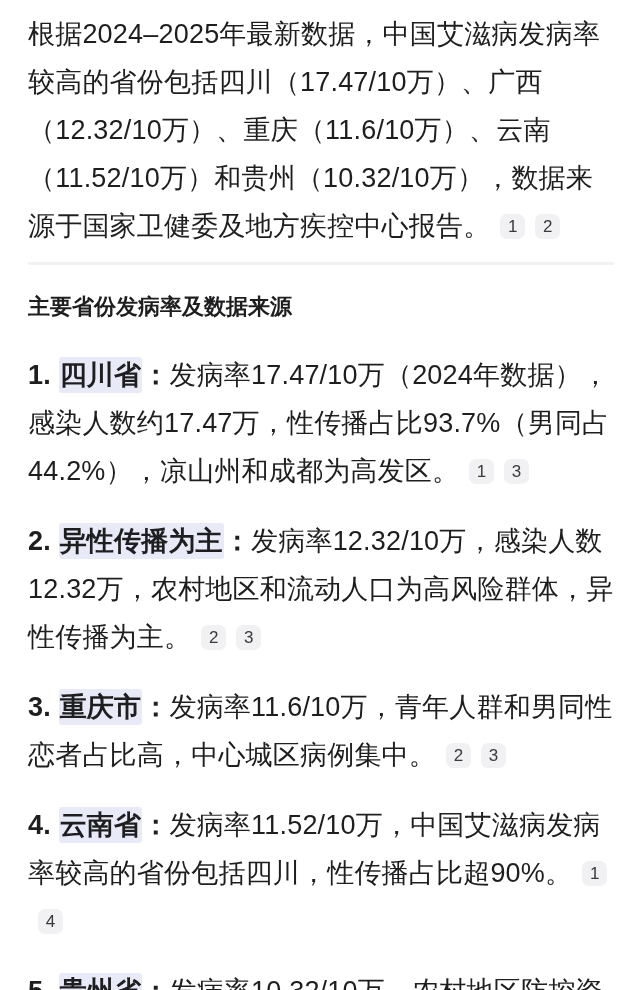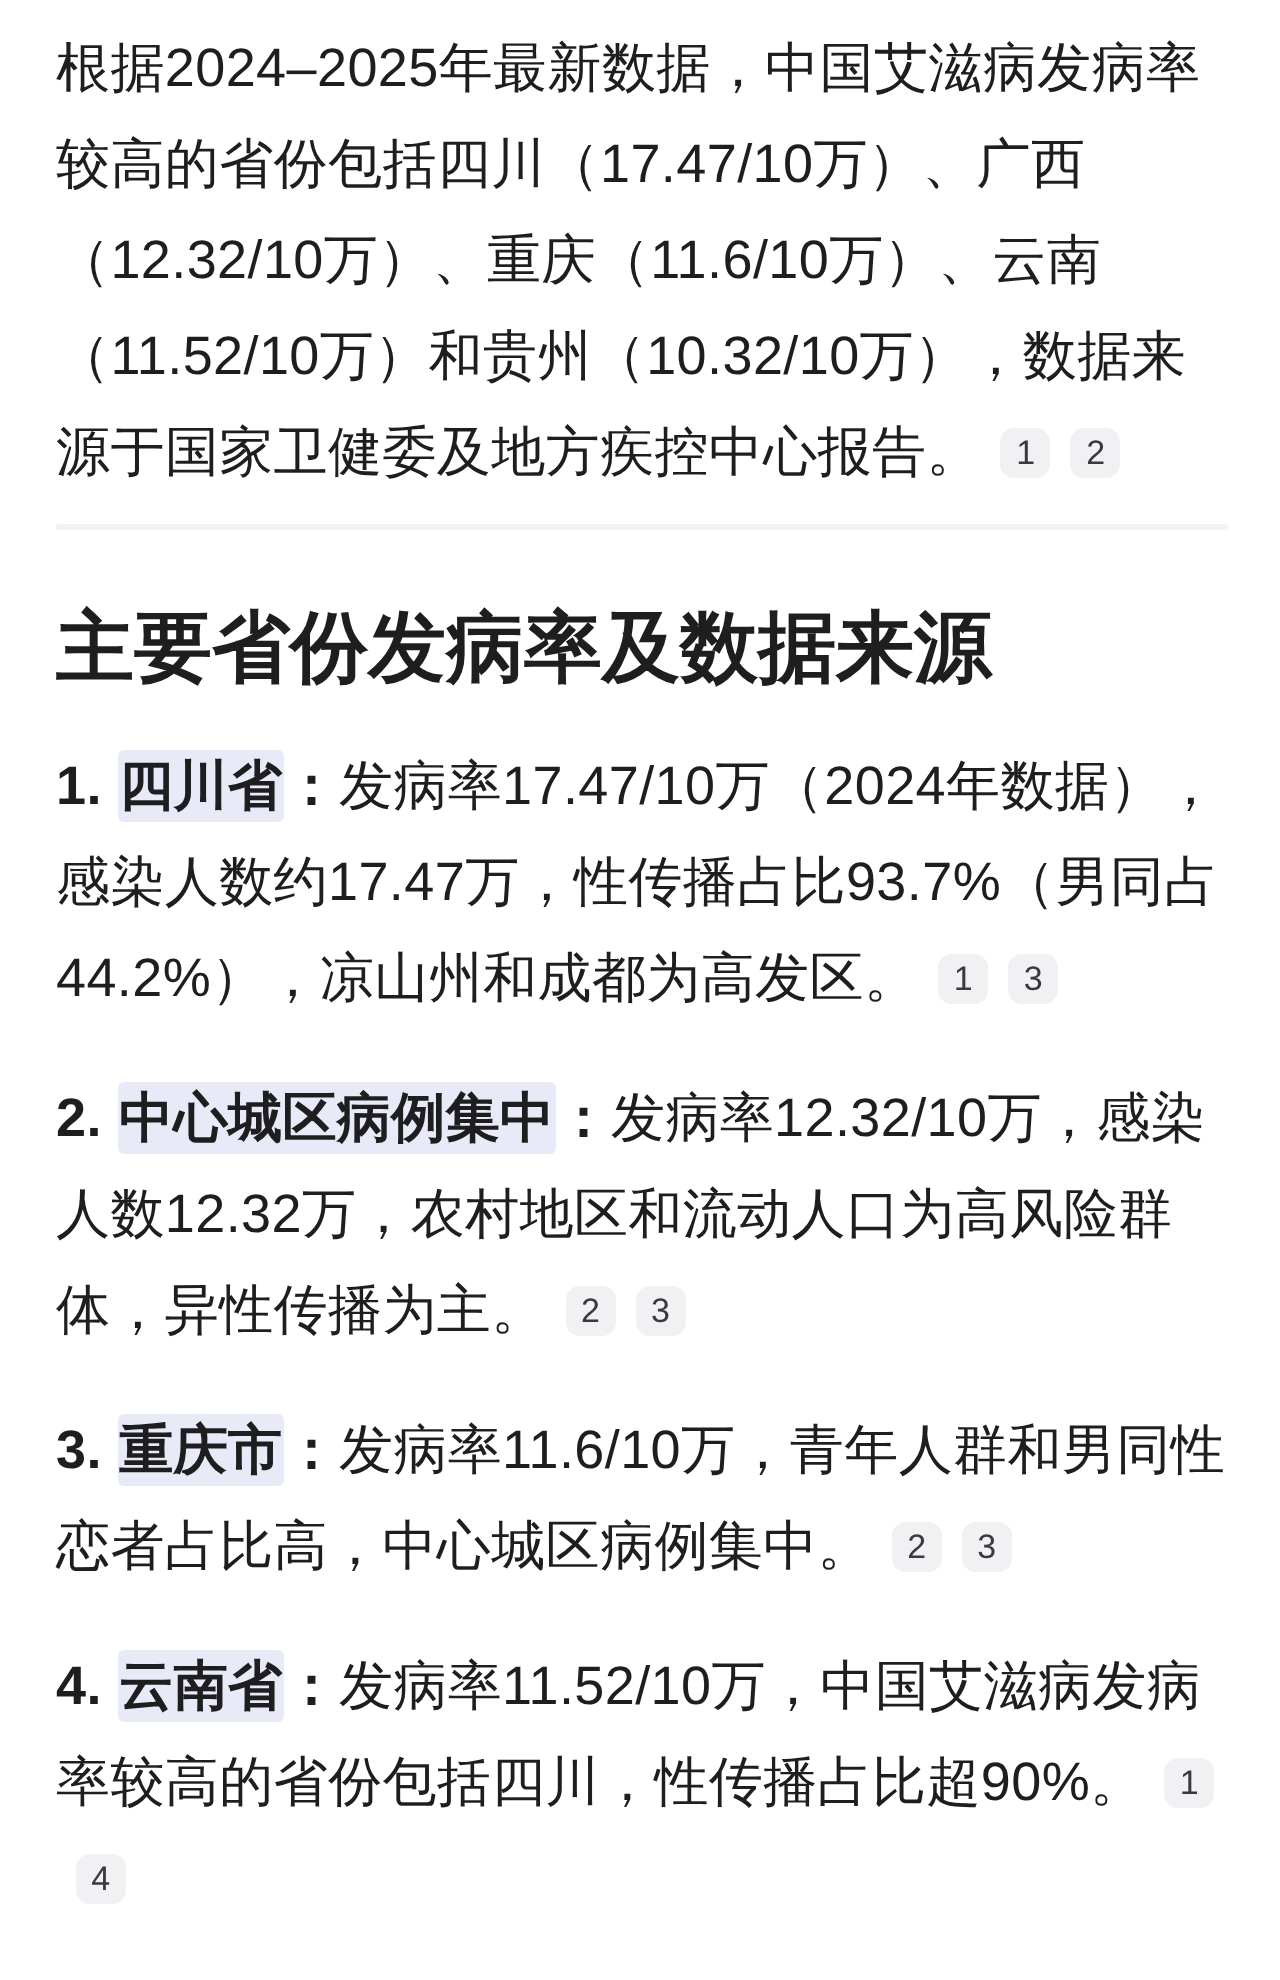--- a/index.html
+++ b/index.html
@@ -34,22 +34,22 @@
     color: var(--text);
     text-align: left;
   }
   .divider {
     margin-top: 12px;
     height: 3px;
     border-radius: 2px;
     background: var(--divider);
   }
   .heading {
-    margin: 38px 0 0 0;
-    font-size: 39px;
+    margin: 20px 0 0 0;
+    font-size: 22px;
     line-height: 44px;
     font-weight: 700;
     color: var(--text);
   }
   .item { margin-top: 22px; }
   .item:first-of-type { margin-top: 24px; }
   .bold { font-weight: 700; }
   .hl {
     background: var(--highlight);
     border-radius: 3px;
@@ -78,21 +78,21 @@
 <div class="page">
 
   <p class="para"><span>根据2024–2025年最新数据，中国艾滋病发病率较高的省份包括四川（17.47/10万）、广西（12.32/10万）、重庆（11.6/10万）、云南（11.52/10万）和贵州（10.32/10万），数据来源于国家卫健委及地方疾控中心报告。</span><span class="badge">1</span><span class="badge">2</span></p>
 
   <div class="divider"></div>
 
   <h2 class="heading">主要省份发病率及数据来源</h2>
 
   <p class="para item"><span class="bold"><span>1.</span> <span class="hl">四川省</span><span>：</span></span><span>发病率17.47/10万（2024年数据），感染人数约17.47万，性传播占比93.7%（男同占44.2%），凉山州和成都为高发区。</span><span class="badge">1</span><span class="badge">3</span></p>
 
-  <p class="para item"><span class="bold"><span>2.</span> <span class="hl">中心城区病例集中</span><span>：</span></span><span>发病率12.32/10万，感染人数12.32万，农村地区和流动人口为高风险群体，异性传播为主。</span><span class="badge">2</span><span class="badge">3</span></p>
+  <p class="para item"><span class="bold"><span>2.</span> <span class="hl">异性传播为主</span><span>：</span></span><span>发病率12.32/10万，感染人数12.32万，农村地区和流动人口为高风险群体，异性传播为主。</span><span class="badge">2</span><span class="badge">3</span></p>
 
   <p class="para item"><span class="bold"><span>3.</span> <span class="hl">重庆市</span><span>：</span></span><span>发病率11.6/10万，青年人群和男同性恋者占比高，中心城区病例集中。</span><span class="badge">2</span><span class="badge">3</span></p>
 
   <p class="para item"><span class="bold"><span>4.</span> <span class="hl">云南省</span><span>：</span></span><span>发病率11.52/10万，中国艾滋病发病率较高的省份包括四川，性传播占比超90%。</span><span class="badge">1</span><span class="badge">4</span></p>
 
   <p class="para item"><span class="bold"><span>5.</span> <span class="hl">贵州省</span><span>：</span></span><span>发病率10.32/10万，农村地区防控资源不足，性传播为主要途径。</span></p>
 
 </div>
 
 </body></html>

